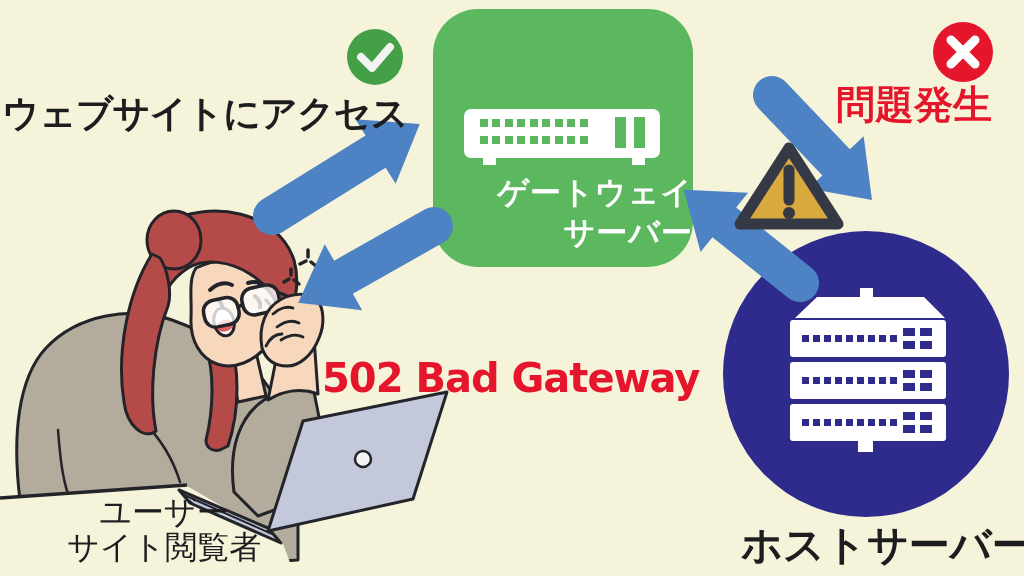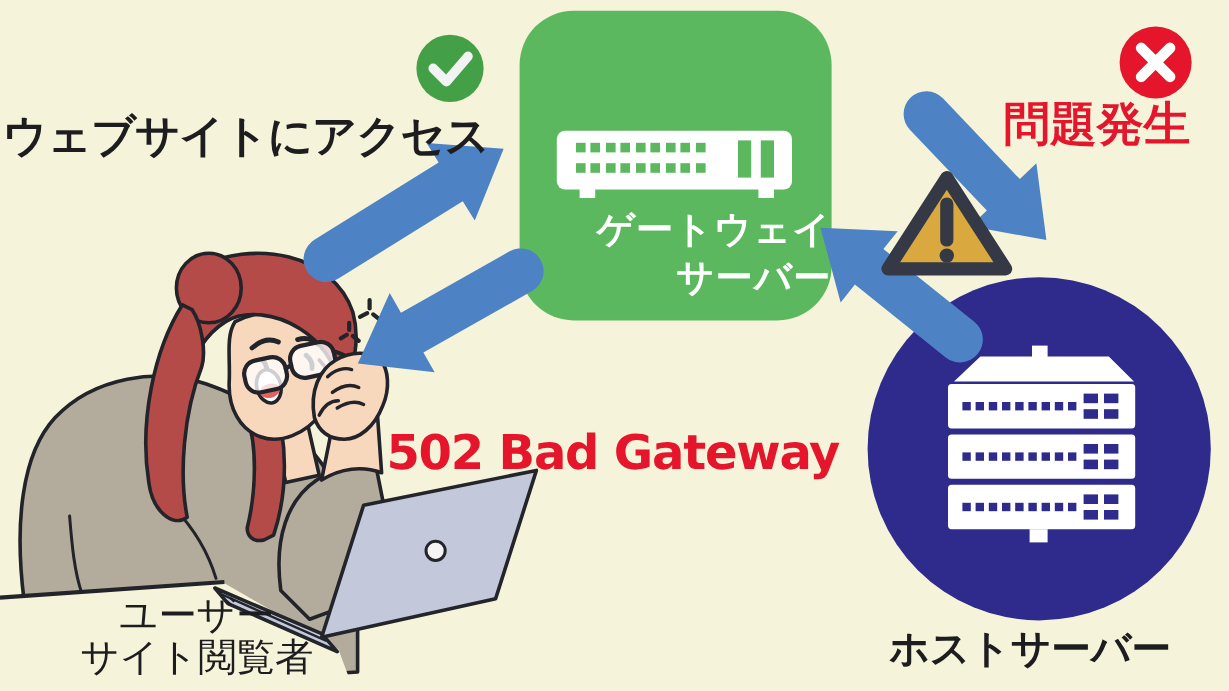--- a/index.html
+++ b/index.html
@@ -11,21 +11,21 @@
   #scene{position:absolute;left:0;top:0;width:1024px;height:576px;}
   .lbl{position:absolute;white-space:nowrap;font-weight:800;line-height:1.05;}
   .lbl-black{color:#1d1d1f;}
   .lbl-red{color:#e5162b;}
   .lbl-white{color:#ffffff;}
   #access-label{left:2px;top:83px;font-size:37px;letter-spacing:-1px;margin-top:12px;}
   #problem-label{left:836px;top:85px;font-size:39px;}
   #error-message{left:322px;top:309px;font-size:40px;letter-spacing:-1px;margin-top:48px;}
   #gateway-label{left:433px;top:173px;width:260px;text-align:right;font-size:31px;font-weight:700;letter-spacing:1px;}
   #gateway-label div{line-height:1.28;}
-  #host-label{left:741px;top:524px;width:250px;text-align:left;font-size:33px;font-weight:700;}
+  #host-label{left:741px;top:524px;width:250px;text-align:left;font-size:41px;font-weight:700;}
   #user-label{left:0px;top:495px;width:264px;text-align:center;font-size:32px;font-weight:400;margin-left:32px;}
   #user-label div{line-height:1.08;}
 </style>
 </head>
 <body>
 
 <div id="canvas">
 
   <svg id="scene" viewBox="0 0 1024 576">
     <defs>

